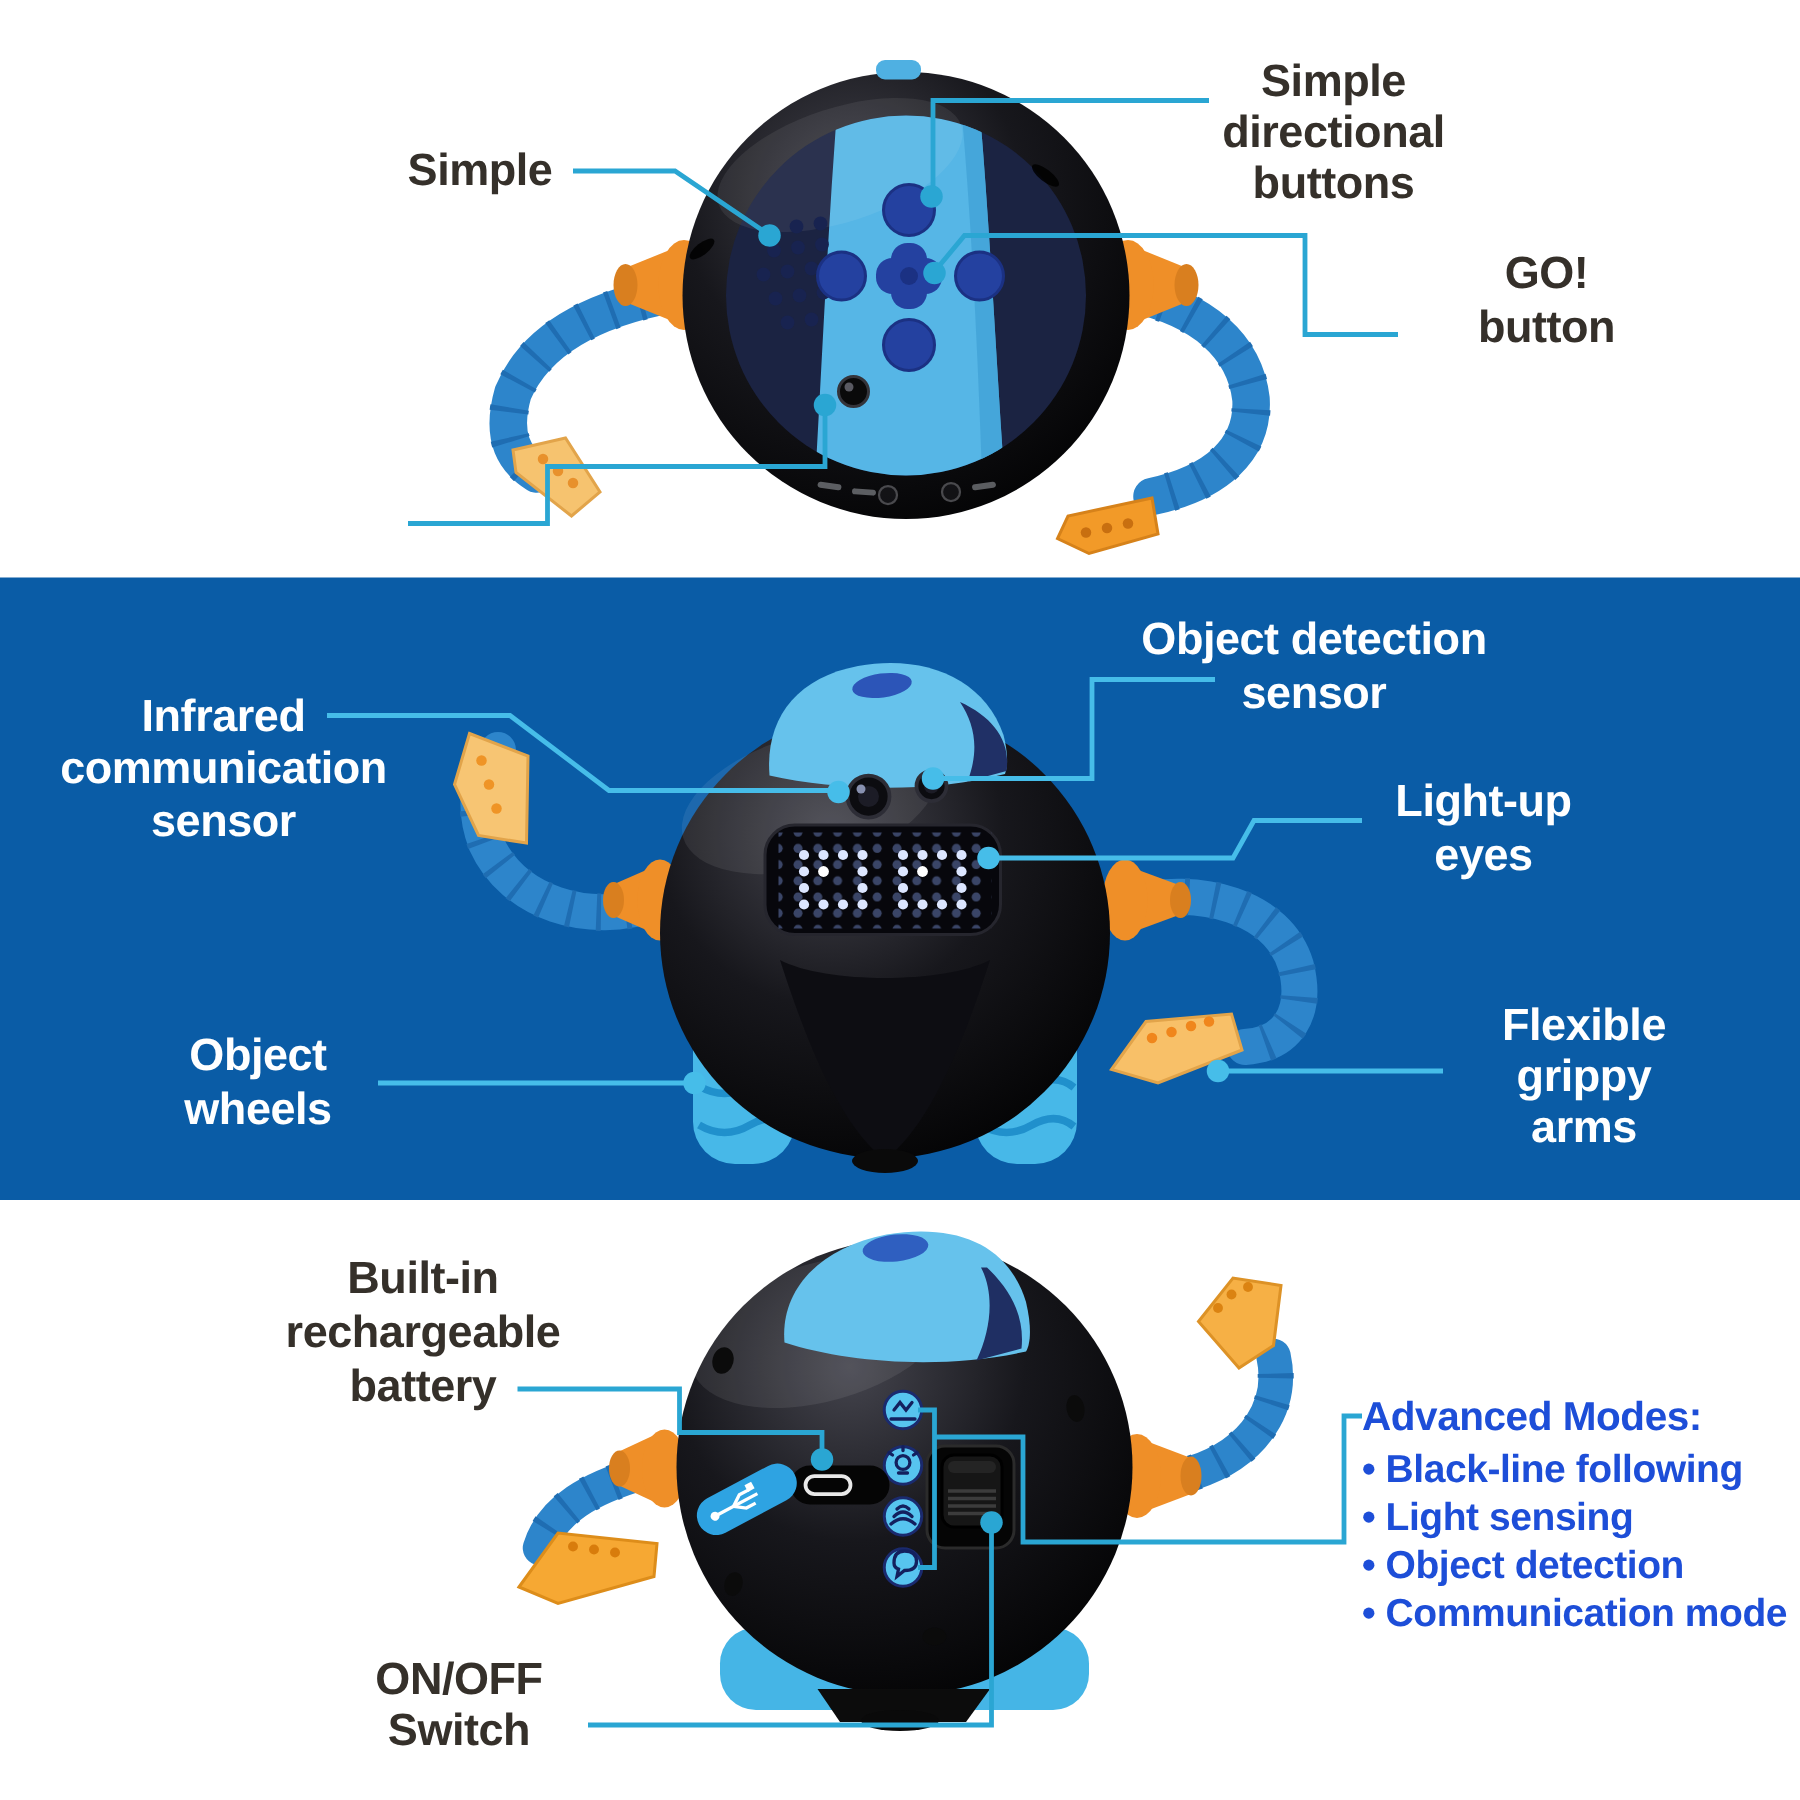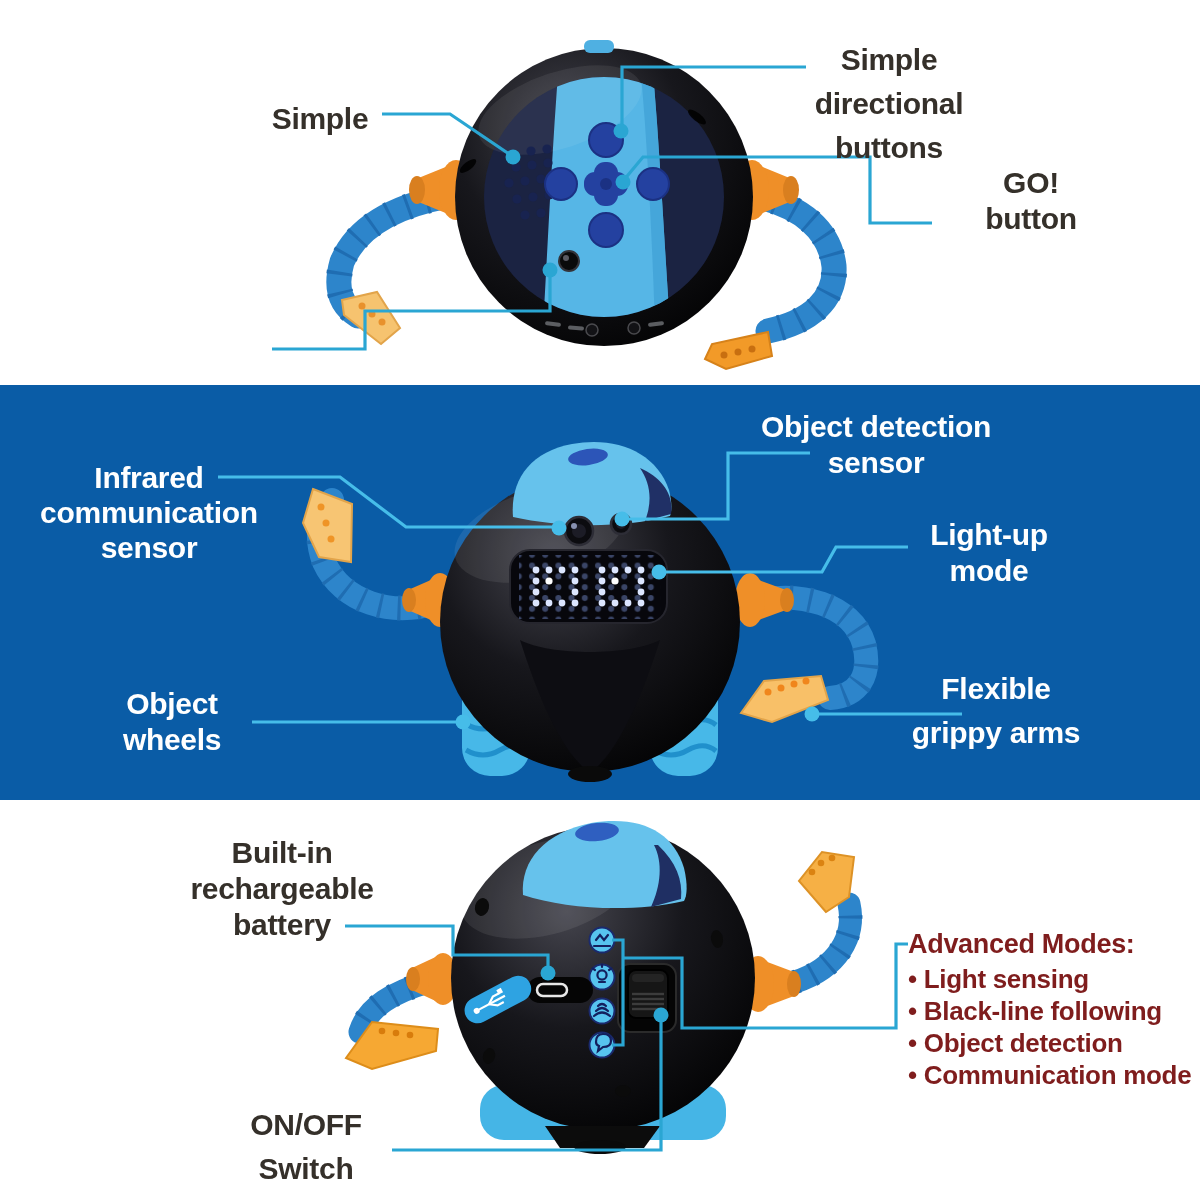--- a/index.html
+++ b/index.html
@@ -1,23 +1,23 @@
 <!DOCTYPE html>
 <html><head>
 <meta charset="utf-8">
 <style>
   html,body{margin:0;padding:0;background:#ffffff;}
   .stage{position:relative;width:1200px;height:1200px;overflow:hidden;background:#ffffff;
          font-family:"Liberation Sans",sans-serif;}
   .stage svg{position:absolute;left:0;top:0;}
   .lbl{position:absolute;transform:translateX(-50%);text-align:center;white-space:pre-line;
-       font-weight:700;font-size:30px;line-height:44px;letter-spacing:-0.3px;color:#35302a;}
+       font-weight:700;font-size:30px;line-height:34px;letter-spacing:-0.3px;color:#35302a;}
   .lbl.light{color:#ffffff;}
   .lbl.lh36{line-height:36px;}
-  .modes{position:absolute;left:908px;top:929px;white-space:nowrap;color:#7f1d1d;}
+  .modes{position:absolute;left:908px;top:929px;white-space:nowrap;color:#1d4ed8;}
   .modes .modes-title{font-weight:800;font-size:27px;line-height:30px;letter-spacing:-0.3px;}
   .modes ul{list-style:none;margin:4px 0 0 0;padding:0;}
   .modes li{font-weight:700;font-size:26px;line-height:32px;letter-spacing:-0.3px;}
   .modes li::before{content:"\2022\00a0";}
 </style>
 </head>
 <body>
 
 <div class="stage">
 
@@ -367,34 +367,34 @@
 buttons</div>
   <div class="lbl lh36" style="left:1031px;top:165px;">GO!
 button</div>
 
   <div class="lbl light" style="left:149px;top:460px;line-height:35px;">Infrared
 communication
 sensor</div>
   <div class="lbl light lh36" style="left:876px;top:409px;">Object detection
 sensor</div>
   <div class="lbl light lh36" style="left:989px;top:517px;">Light-up
-mode</div>
+eyes</div>
   <div class="lbl light lh36" style="left:172px;top:686px;">Object
 wheels</div>
-  <div class="lbl light" style="left:996px;top:667px;">Flexible
+  <div class="lbl light" style="left:1056px;top:667px;">Flexible
 grippy arms</div>
 
   <div class="lbl" style="left:282px;top:835px;line-height:36px;">Built-in
 rechargeable
 battery</div>
   <div class="modes">
     <div class="modes-title">Advanced Modes:</div>
     <ul>
+      <li>Black-line following</li>
       <li>Light sensing</li>
-      <li>Black-line following</li>
       <li>Object detection</li>
       <li>Communication mode</li>
     </ul>
   </div>
   <div class="lbl" style="left:306px;top:1103px;">ON/OFF
 Switch</div>
 
 </div>
 
 </body></html>

